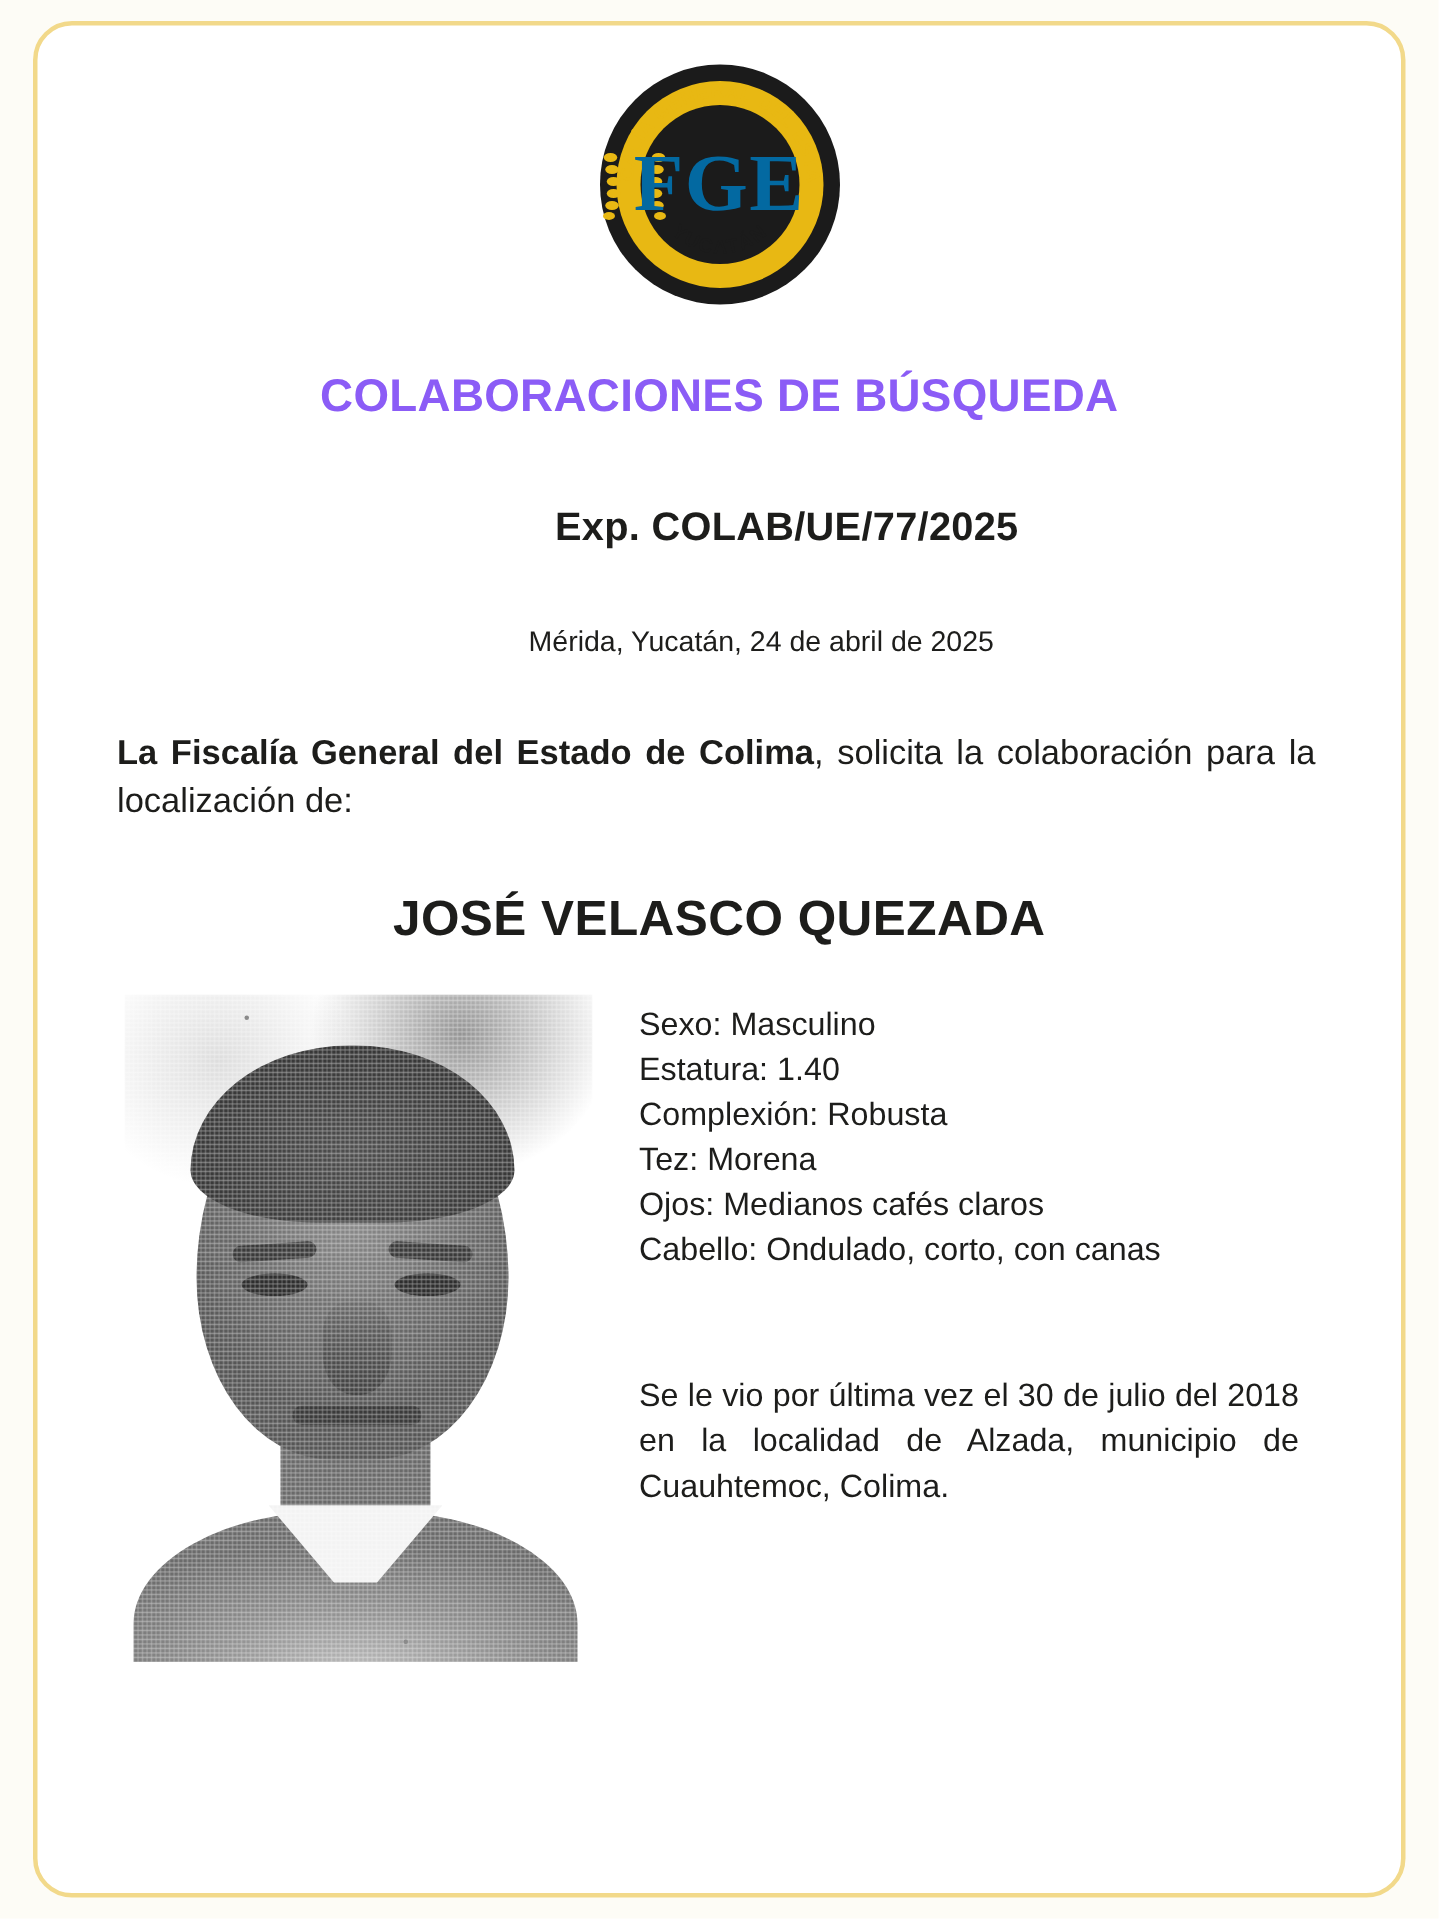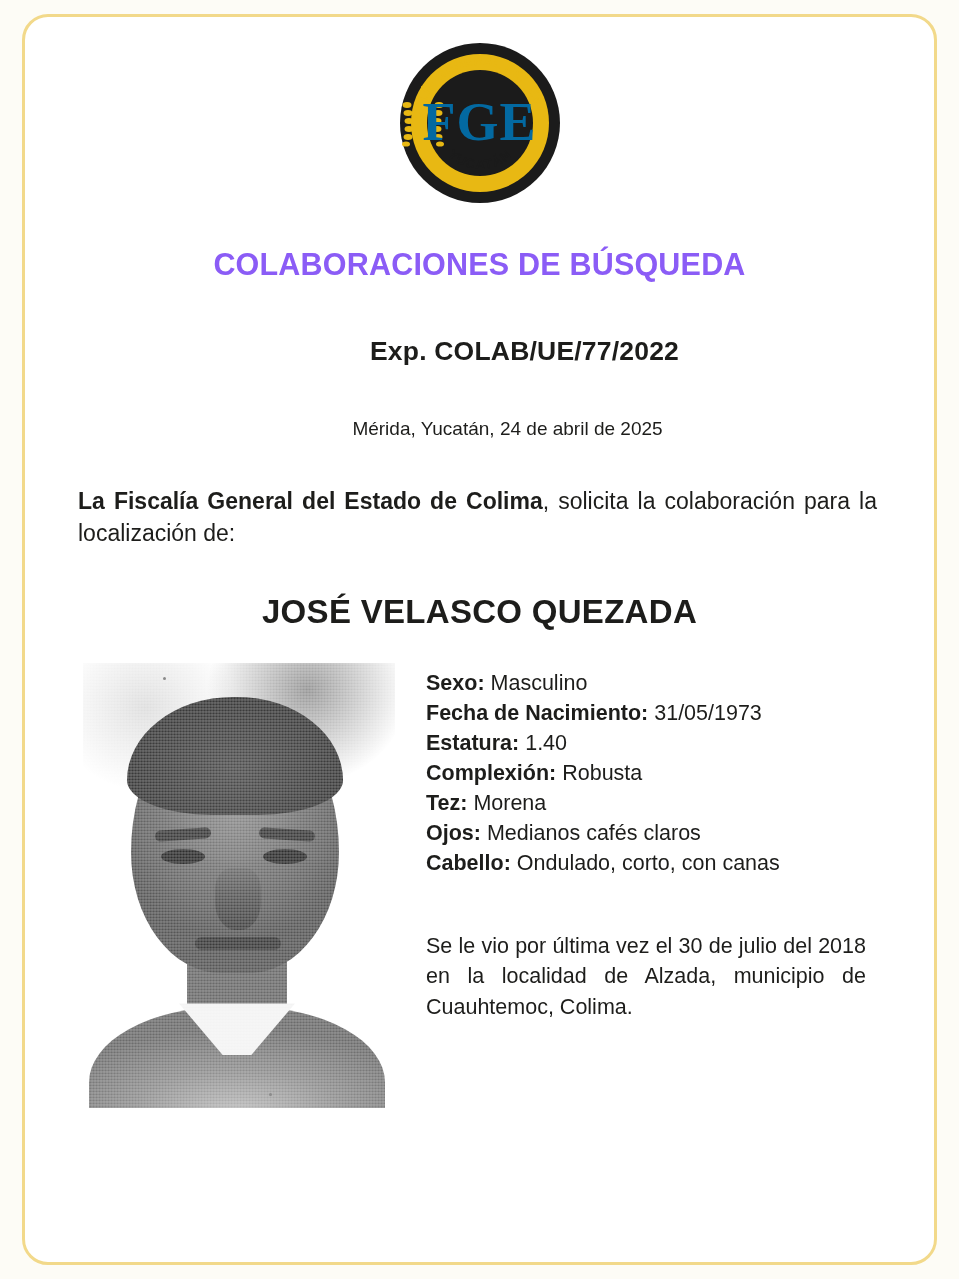--- a/index.html
+++ b/index.html
@@ -284,24 +284,24 @@
     flex: 1;
     padding-left: 6px;
     padding-top: 6px;
   }
   .detail-line {
     font-size: 21.5px;
     line-height: 1.39;
     color: #1d1d1b;
     white-space: nowrap;
   }
-  .detail-line .k { font-weight: bold; }
+  .detail-line .k { font-weight: normal; }
   .detail-line .v { font-weight: normal; }
   .last-seen {
-    margin-top: 52px;
+    margin-top: 66px;
     font-size: 21.5px;
     line-height: 1.42;
     color: #1d1d1b;
     max-width: 440px;
     text-align: justify;
   }
 </style>
 </head>
 <body>
 
@@ -346,21 +346,21 @@
           <ellipse cx="8" cy="36" rx="4.5" ry="3"></ellipse>
           <ellipse cx="6" cy="43" rx="4" ry="2.6"></ellipse>
         </g>
       </svg>
       <div class="fge">FGE</div>
     </div>
   </div>
 
   <h1 class="doc-title">COLABORACIONES DE BÚSQUEDA</h1>
 
-  <div class="exp">Exp. COLAB/UE/77/2022</div>
+  <div class="exp">Exp. COLAB/UE/77/2025</div>
 
   <div class="place-date">Mérida, Yucatán, 24 de abril de 2025</div>
 
   <p class="request"><b>La Fiscalía General del Estado de Colima</b><span>, solicita la colaboración para la localización de:</span></p>
 
   <h2 class="person-name">JOSÉ VELASCO QUEZADA</h2>
 
   <div class="body-row">
 
     <div class="photo-col">
@@ -382,24 +382,20 @@
         <div class="speck" style="left:186px; top:430px;"></div>
       </div>
     </div>
 
     <div class="details-col">
       <div class="detail-line">
         <span class="k">Sexo:</span>
         <span class="v">Masculino</span>
       </div>
       <div class="detail-line">
-        <span class="k">Fecha de Nacimiento:</span>
-        <span class="v">31/05/1973</span>
-      </div>
-      <div class="detail-line">
         <span class="k">Estatura:</span>
         <span class="v">1.40</span>
       </div>
       <div class="detail-line">
         <span class="k">Complexión:</span>
         <span class="v">Robusta</span>
       </div>
       <div class="detail-line">
         <span class="k">Tez:</span>
         <span class="v">Morena</span>

